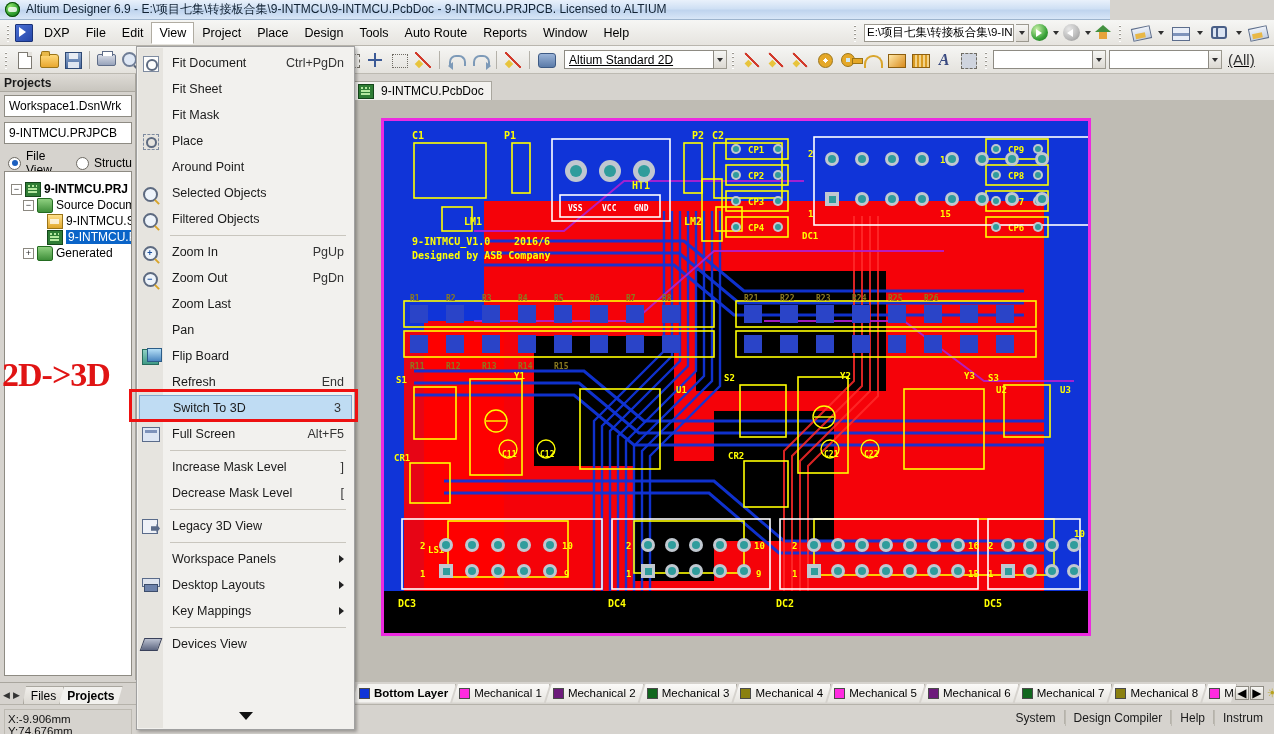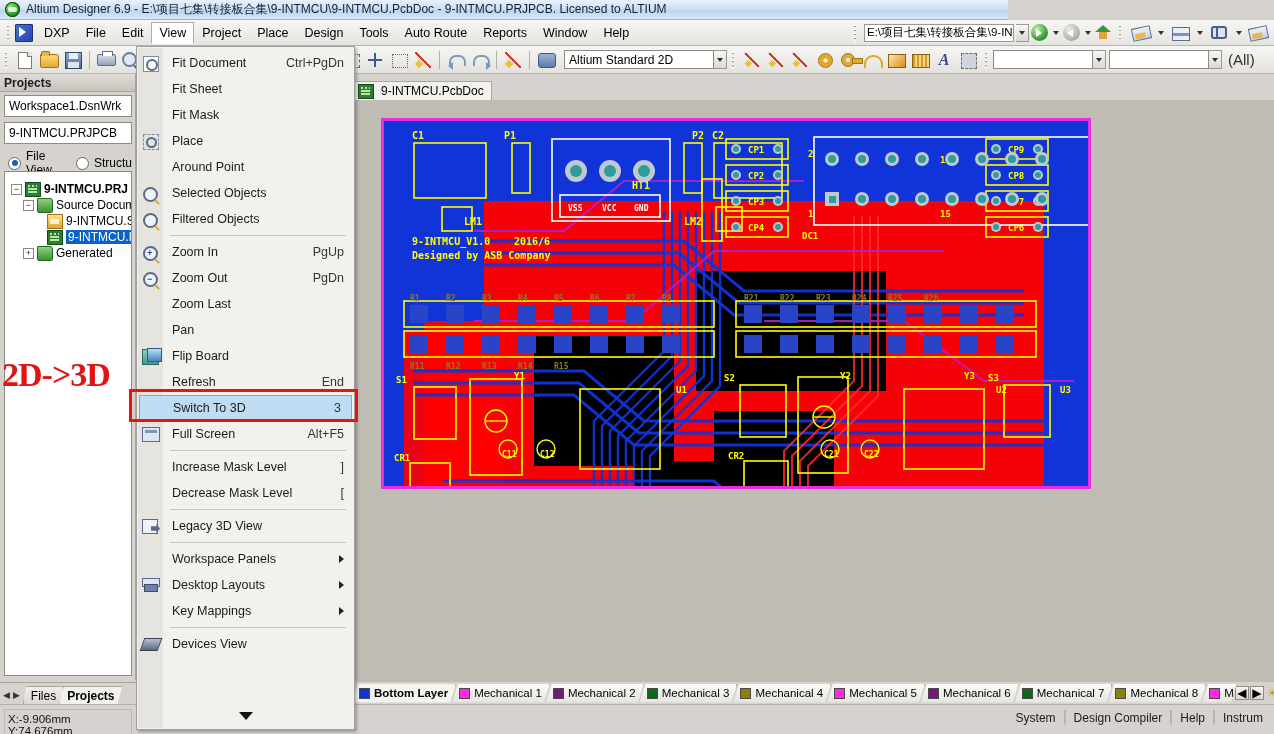--- a/index.html
+++ b/index.html
@@ -6,21 +6,21 @@
   body{
     width:1274px;height:734px;overflow:hidden;
     font-family:"Liberation Sans","DejaVu Sans",sans-serif;
     font-size:12px;color:#000;background:#d6d3ce;
     -webkit-font-smoothing:antialiased;
   }
   #app{position:relative;width:1274px;height:734px;}
 
   
   .titlebar{
-    position:absolute;left:0;top:0;width:1008px;height:20px;
+    position:absolute;left:0;top:0;width:1110px;height:20px;
     background:linear-gradient(to bottom,#e9f1fb 0%,#cfe0f4 45%,#bfd4ee 55%,#d8e6f7 100%);
     border-bottom:1px solid #9db4cd;
     display:flex;align-items:center;gap:6px;padding-left:5px;box-sizing:border-box;
   }
   .title-text{font-size:12px;color:#123;white-space:nowrap;}
   .app-logo{
     width:15px;height:15px;border-radius:50%;
     background:radial-gradient(circle at 35% 30%,#8fe46a 0%,#2f9e2f 55%,#126b12 100%);
     box-shadow:inset 0 0 0 1px #0a4c0a;flex:none;position:relative;
   }
@@ -60,21 +60,21 @@
     border-top:4px solid transparent;border-bottom:4px solid transparent;border-left:6px solid #fff;}
   .nav-back:after{border-left:none;border-right:6px solid #fff;margin-left:4px;}
   .home-icon{width:17px;height:15px;position:relative;flex:none;}
   .home-icon:before{content:"";position:absolute;left:0;top:0;width:0;height:0;
     border-left:8px solid transparent;border-right:8px solid transparent;border-bottom:7px solid #43913f;}
   .home-icon:after{content:"";position:absolute;left:4px;top:7px;width:8px;height:7px;background:#e7a33a;}
 
   
   .toolbar{position:absolute;left:0;width:1274px;height:28px;
     background:linear-gradient(to bottom,#f6f6f4,#e4e2dd);
-    border-bottom:1px solid #bdbab2;display:flex;align-items:center;box-sizing:border-box;}
+    border-bottom:1px solid #bdbab2;display:flex;align-items:center;box-sizing:border-box;text-decoration:underline;}
   #toolbar1{top:46px;}
   .tb-icon{width:22px;height:22px;margin:0 1px;position:relative;flex:none;border-radius:2px;}
   .tb-sep{width:1px;height:18px;background:#b4b1a9;margin:0 4px;flex:none;}
   .combo2{height:19px;border:1px solid #8e8b83;background:#fff;display:flex;align-items:center;
     padding-left:4px;box-sizing:border-box;font-size:12px;}
   .layer-dropdown{width:150px;}
   .blank-combo{width:100px;}
   .all-label{font-size:15px;color:#333;margin-left:6px;}
 
   
@@ -177,21 +177,21 @@
 
   
   .doctabs{position:absolute;left:352px;top:78px;width:922px;height:22px;
     background:#d6d3ce;display:flex;align-items:flex-end;}
   .doctab{height:19px;display:flex;align-items:center;gap:4px;padding:0 7px 0 5px;font-size:12px;
     background:#e9e7e2;border:1px solid #a9a69e;border-bottom:none;box-sizing:border-box;}
   .doctab.active{background:#f3f2ef;}
 
   
   .canvas{position:absolute;left:352px;top:100px;width:922px;height:582px;background:#bfbcb4;overflow:hidden;}
-  .board{position:absolute;left:29px;top:18px;width:710px;height:371px;background:#000;}
+  .board{position:absolute;left:29px;top:18px;width:710px;height:518px;background:#000;}
   .board-outline{position:absolute;left:0;top:0;right:0;bottom:0;border:3px solid #ec2ae0;box-sizing:border-box;}
   .copper{position:absolute;left:3px;top:3px;right:3px;bottom:3px;overflow:hidden;}
 
   
   .layerbar{position:absolute;left:352px;top:682px;width:922px;height:22px;background:#d6d3ce;
     display:flex;align-items:center;overflow:hidden;box-sizing:border-box;}
   .ltab{height:19px;display:flex;align-items:center;gap:4px;padding:0 7px;font-size:11.5px;white-space:nowrap;
     background:linear-gradient(to bottom,#fbfaf8,#e6e4df);border-right:1px solid #a9a69e;
     clip-path:polygon(6px 0,100% 0,calc(100% - 6px) 100%,0 100%);margin-right:-4px;box-sizing:border-box;}
   .ltab.active{background:#f4f3f0;font-weight:700;}

